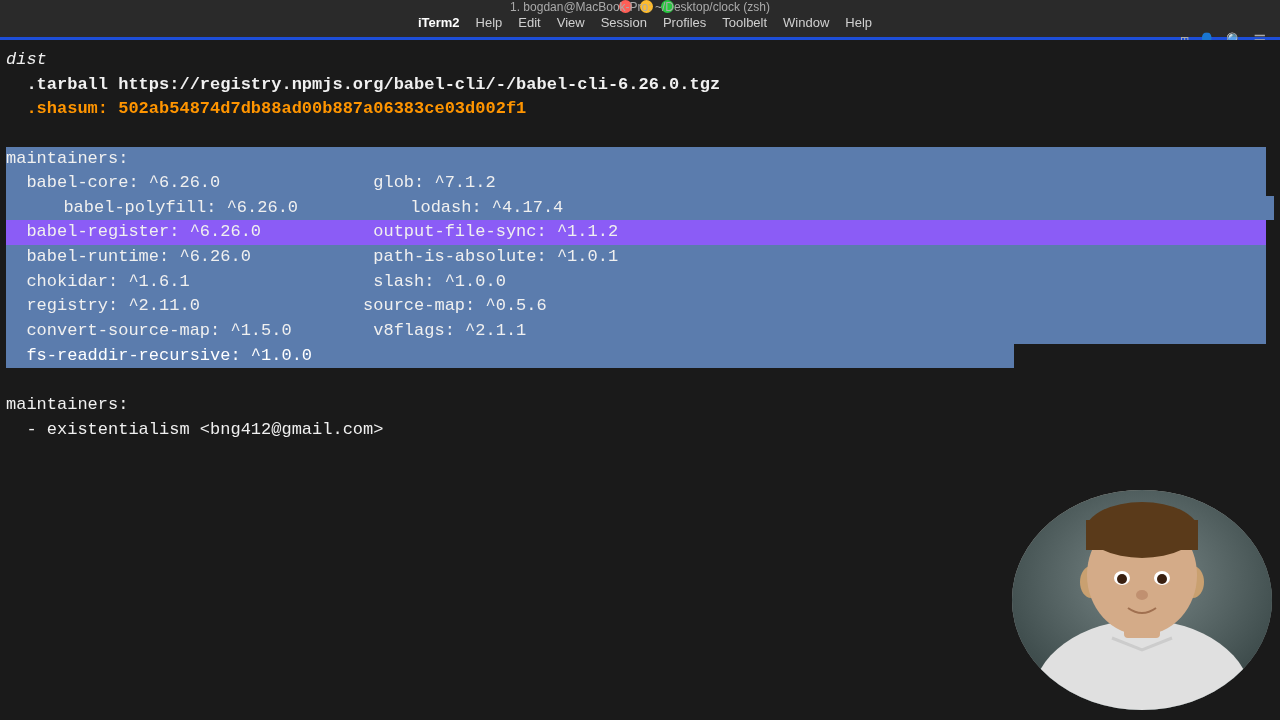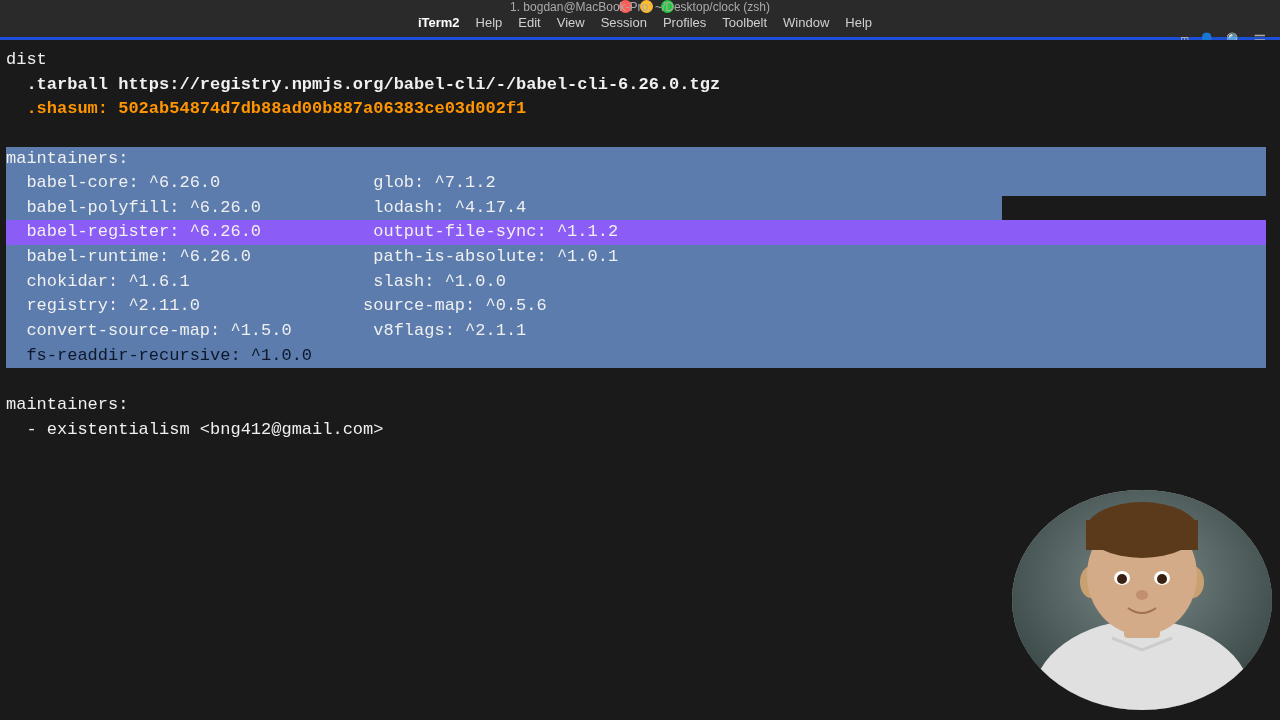--- a/index.html
+++ b/index.html
@@ -148,33 +148,33 @@
   <div class="title-center">1. bogdan@MacBook-Pro: ~/Desktop/clock (zsh)</div>
   <div class="title-bar-right">
     <span class="icon-btn">⊞</span>
     <span class="icon-btn">👤</span>
     <span class="icon-btn">🔍</span>
     <span class="icon-btn">☰</span>
   </div>
 </div>
 
 <div class="terminal">
-  <pre><span style="color:#f0f0f0;">dist</span>
+  <pre><span style="color:#f0f0f0;font-style:italic;">dist</span>
 <span style="color:#f0f0f0;font-weight:bold;">  .tarball https://registry.npmjs.org/babel-cli/-/babel-cli-6.26.0.tgz</span>
 <span style="color:#ff9500;font-weight:bold;">  .shasum: 502ab54874d7db88ad00b887a06383ce03d002f1</span>
 <span> </span>
 <span style="background:#5b7cad;display:inline-block;width:1260px;color:#f0f0f0;">maintainers:</span>
 <span style="background:#5b7cad;display:inline-block;width:1260px;color:#f0f0f0;">  babel-core: ^6.26.0               glob: ^7.1.2</span>
-<span style="background:#5b7cad;display:inline-block;width:996px;color:#f0f0f0;">  babel-polyfill: ^6.26.0           lodash: ^4.17.4</span>
+<span style="background:#5b7cad;display:inline-block;width:1268px;color:#f0f0f0;padding-left:37px;">  babel-polyfill: ^6.26.0           lodash: ^4.17.4</span>
 <span style="background:#8b5cf6;display:inline-block;width:1260px;color:#f0f0f0;">  babel-register: ^6.26.0           output-file-sync: ^1.1.2</span>
 <span style="background:#5b7cad;display:inline-block;width:1260px;color:#f0f0f0;">  babel-runtime: ^6.26.0            path-is-absolute: ^1.0.1</span>
 <span style="background:#5b7cad;display:inline-block;width:1260px;color:#f0f0f0;">  chokidar: ^1.6.1                  slash: ^1.0.0</span>
 <span style="background:#5b7cad;display:inline-block;width:1260px;color:#f0f0f0;">  registry: ^2.11.0                source-map: ^0.5.6</span>
 <span style="background:#5b7cad;display:inline-block;width:1260px;color:#f0f0f0;">  convert-source-map: ^1.5.0        v8flags: ^2.1.1</span>
-<span style="background:#5b7cad;display:inline-block;width:1260px;color:#0f172a;">  fs-readdir-recursive: ^1.0.0</span>
+<span style="background:#5b7cad;display:inline-block;width:1008px;color:#ffffff;">  fs-readdir-recursive: ^1.0.0</span>
 <span> </span>
 <span style="color:#f0f0f0;">maintainers:</span>
 <span style="color:#f0f0f0;">  - existentialism &lt;bng412@gmail.com&gt;</span>
 </pre>
 
   <div class="webcam-overlay">
     <div class="webcam-person">
       
       <svg width="260" height="220" viewBox="0 0 260 220" xmlns="http://www.w3.org/2000/svg">
 

